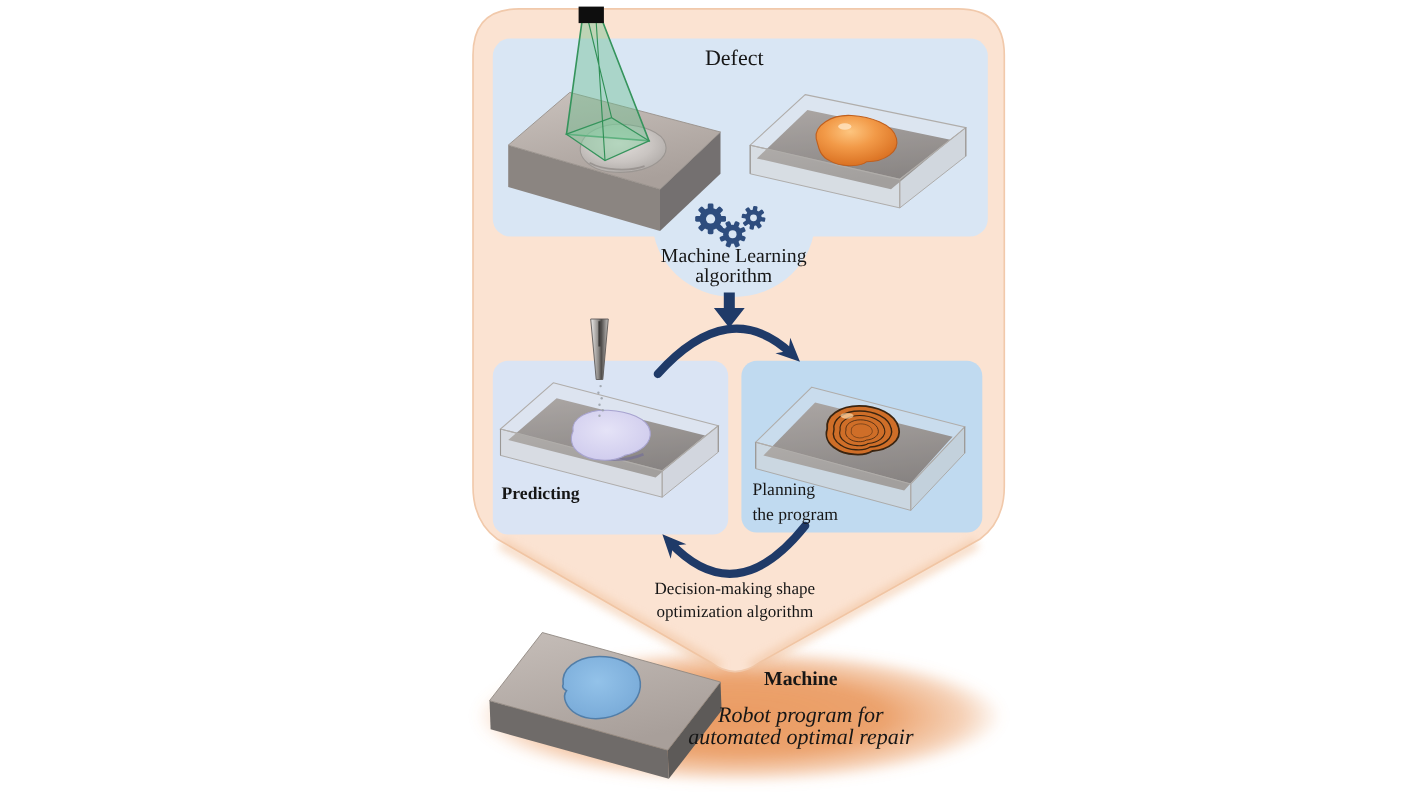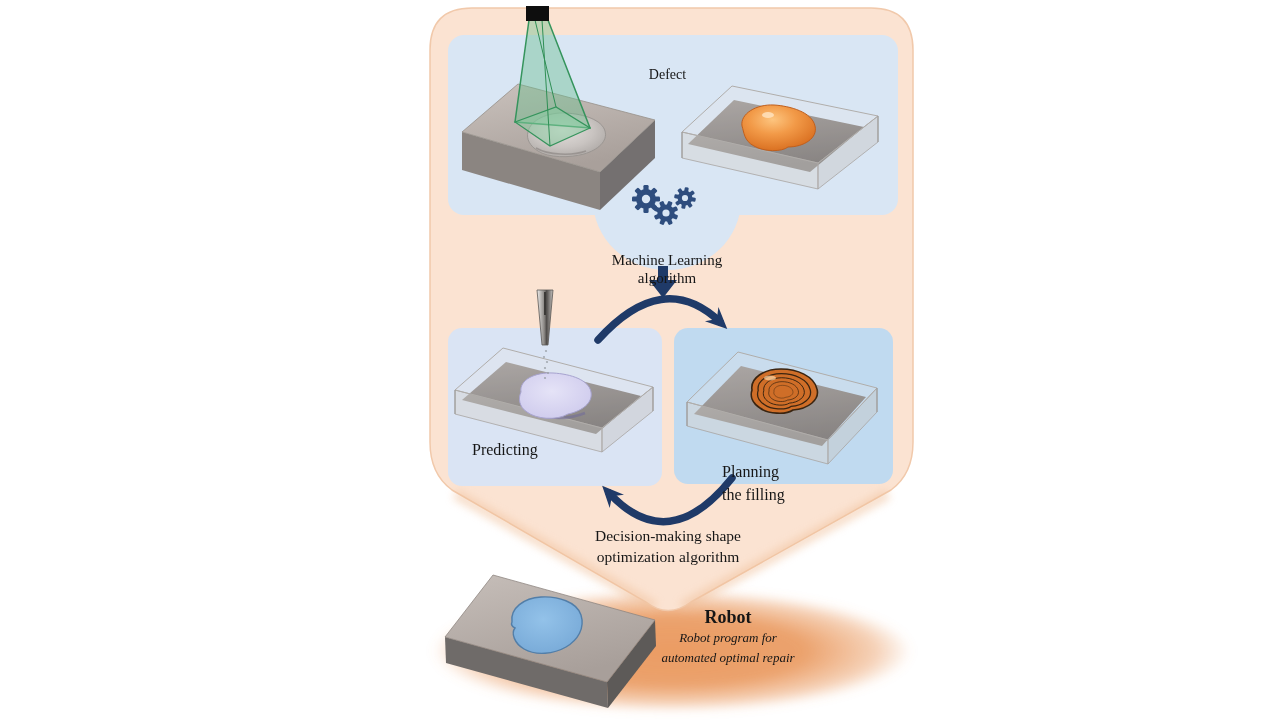--- a/index.html
+++ b/index.html
@@ -3,26 +3,26 @@
 <meta charset="utf-8">
 <style>
   html,body{margin:0;padding:0;background:#ffffff;}
   .stage{
     position:relative;width:1280px;height:720px;overflow:hidden;
     font-family:"Liberation Serif","DejaVu Serif",serif;color:#161616;background:#ffffff;
   }
   .stage svg{position:absolute;left:0;top:0;}
   .txt{position:absolute;line-height:1.25;}
   .center{text-align:center;}
-  .title{font-size:14px;line-height:21px;margin-top:21px;}
-  .mltxt{font-size:15px;line-height:18px;margin-top:28px;}
+  .title{font-size:20px;line-height:21px;}
+  .mltxt{font-size:18px;line-height:18px;}
   .paneltxt{font-size:16px;line-height:23px;}
   .dectxt{font-size:15.5px;line-height:21px;}
   .out-title{font-size:18px;font-weight:bold;line-height:22px;}
-  .out-sub{font-size:13px;font-style:italic;line-height:20px;}
+  .out-sub{font-size:20px;font-style:italic;line-height:20px;margin-top:12px;}
 </style>
 </head>
 <body>
 
 <div class="stage">
 
 <svg width="1280" height="720" viewBox="0 0 1280 720">
   <defs>
     <radialGradient id="glowGrad" cx="50%" cy="50%" r="50%">
       <stop offset="0%" stop-color="#ea9a60" stop-opacity="0.98"></stop>
@@ -212,35 +212,35 @@
 
 <div class="txt center title" style="left:560px;top:43px;width:215px;">
   <div>Defect</div>
 </div>
 
 <div class="txt center mltxt" style="left:594px;top:223px;width:146px;">
   <div>Machine Learning</div>
   <div>algorithm</div>
 </div>
 
-<div class="txt paneltxt" style="left:472px;top:438px;width:180px;">
+<div class="txt paneltxt" style="left:456px;top:438px;width:180px;font-weight:bold;">
   <div>Predicting</div>
 </div>
 
-<div class="txt paneltxt" style="left:684px;top:460px;width:180px;margin-left:38px;">
+<div class="txt paneltxt" style="left:684px;top:434px;width:180px;">
   <div>Planning</div>
-  <div>the filling</div>
+  <div>the program</div>
 </div>
 
 <div class="txt center dectxt" style="left:563px;top:525px;width:210px;">
   <div>Decision-making shape</div>
   <div>optimization algorithm</div>
 </div>
 
 <div class="txt center" style="left:612px;top:606px;width:232px;">
-  <div class="out-title">Robot</div>
+  <div class="out-title">Machine</div>
   <div class="out-sub">
     <div>Robot program for</div>
     <div>automated optimal repair</div>
   </div>
 </div>
 
 </div>
 
 </body></html>

